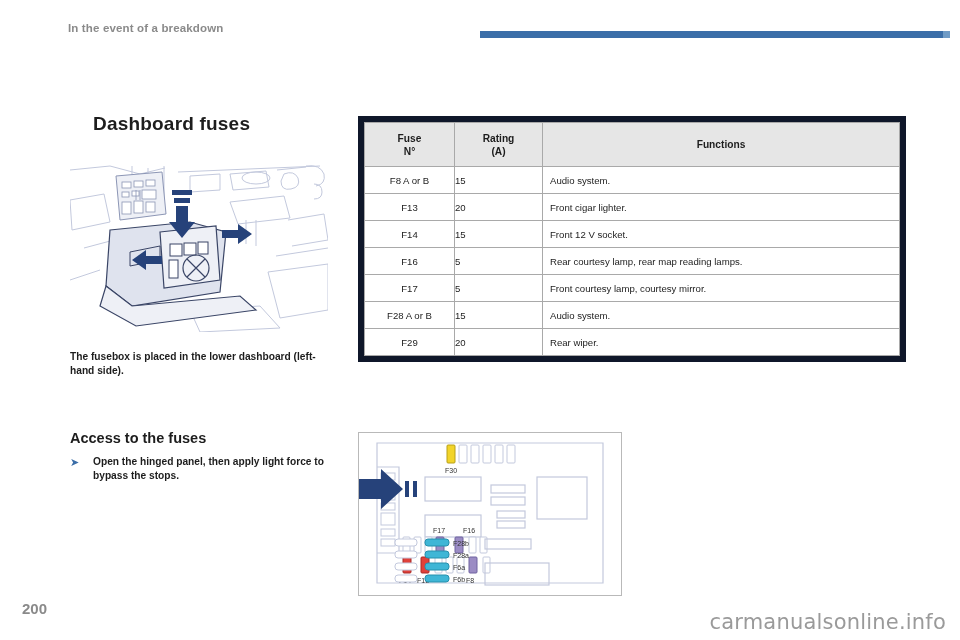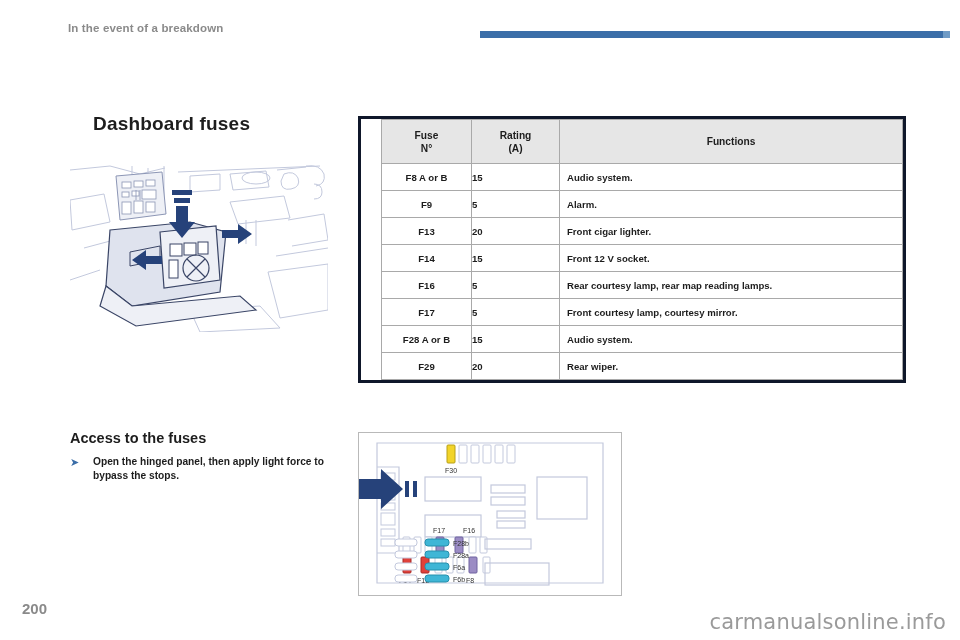--- a/index.html
+++ b/index.html
@@ -62,39 +62,38 @@
   }
   .bullet-text {
     font-size: 10.2px; font-weight: bold; color: #1d1d1d;
     line-height: 13.5px;
   }
 
   
   .table-wrap {
     position: absolute; left: 358px; top: 116px;
     width: 548px;
-    border: 3px solid #0f172a;
+    border: 6px solid #0f172a;
     background: #fff;
-    padding-left: 20px;
   }
   table { border-collapse: collapse; width: 100%; }
   th, td {
     border: 1px solid #a9a9a9;
     font-size: 9.6px; color: #1d1d1d;
     padding: 0;
   }
   thead th {
     background: #e6e6e6;
     font-weight: bold;
     font-size: 10.2px;
     height: 44px;
     text-align: center;
     line-height: 13px;
   }
-  tbody td { height: 27px; font-weight: bold; margin-top: 48px; }
+  tbody td { height: 27px; font-weight: normal; margin-top: 48px; }
   td.c-num { width: 90px; text-align: center; }
   td.c-rate { width: 88px; }
   td.c-fn { text-align: left; padding-left: 7px; }
   th.c-num { width: 90px; }
   th.c-rate { width: 88px; }
 
   
   .diagram {
     position: absolute; left: 358px; top: 432px;
     width: 264px; height: 164px;
@@ -194,20 +193,21 @@
       <g fill="#26427a">
         <path d="M106 46 L118 46 L118 62 L125 62 L112 78 L99 62 L106 62 Z"></path>
         <path d="M104 38 L120 38 L120 43 L104 43 Z"></path>
         <path d="M102 30 L122 30 L122 35 L102 35 Z"></path>
         <path d="M152 70 L168 70 L168 64 L182 74 L168 84 L168 78 L152 78 Z"></path>
         <path d="M92 96 L76 96 L76 90 L62 100 L76 110 L76 104 L92 104 Z"></path>
       </g>
     </svg>
   </div>
 
+  <div class="caption">The fusebox is placed in the lower dashboard (left-hand side).</div>
 
   <div class="h2">Access to the fuses</div>
 
   <div class="bullet-row">
     <div class="bullet-mark">➤</div>
     <div class="bullet-text">Open the hinged panel, then apply light force to bypass the stops.</div>
   </div>
 
   <div class="table-wrap">
     <table>
@@ -224,25 +224,20 @@
           <th>Functions</th>
         </tr>
       </thead>
       <tbody>
           <tr>
             <td class="c-num">F8 A or B</td>
             <td class="c-rate">15</td>
             <td class="c-fn">Audio system.</td>
           </tr>
           <tr>
-            <td class="c-num">F9</td>
-            <td class="c-rate">5</td>
-            <td class="c-fn">Alarm.</td>
-          </tr>
-          <tr>
             <td class="c-num">F13</td>
             <td class="c-rate">20</td>
             <td class="c-fn">Front cigar lighter.</td>
           </tr>
           <tr>
             <td class="c-num">F14</td>
             <td class="c-rate">15</td>
             <td class="c-fn">Front 12 V socket.</td>
           </tr>
           <tr>

